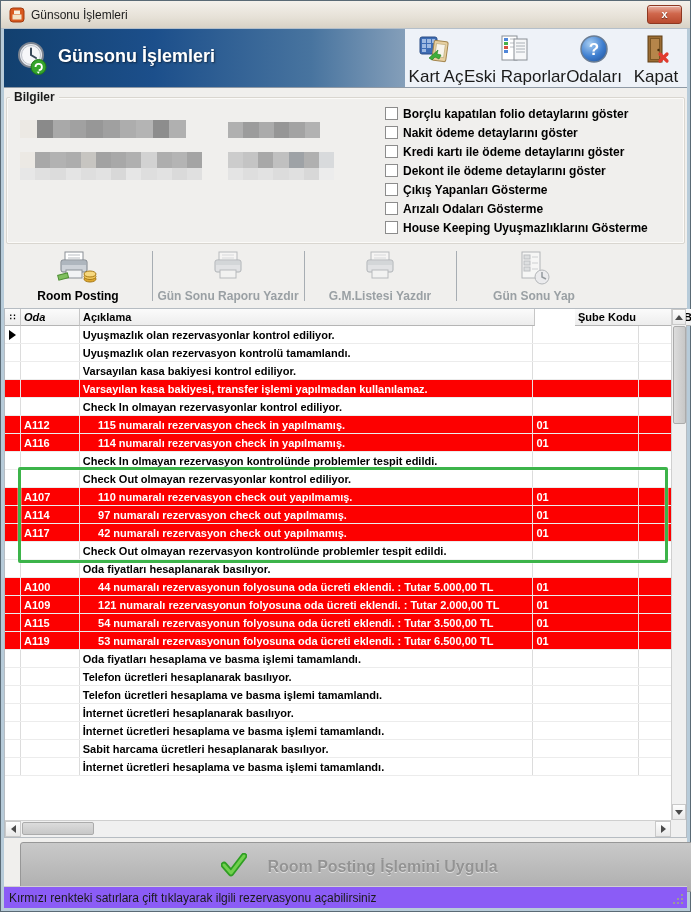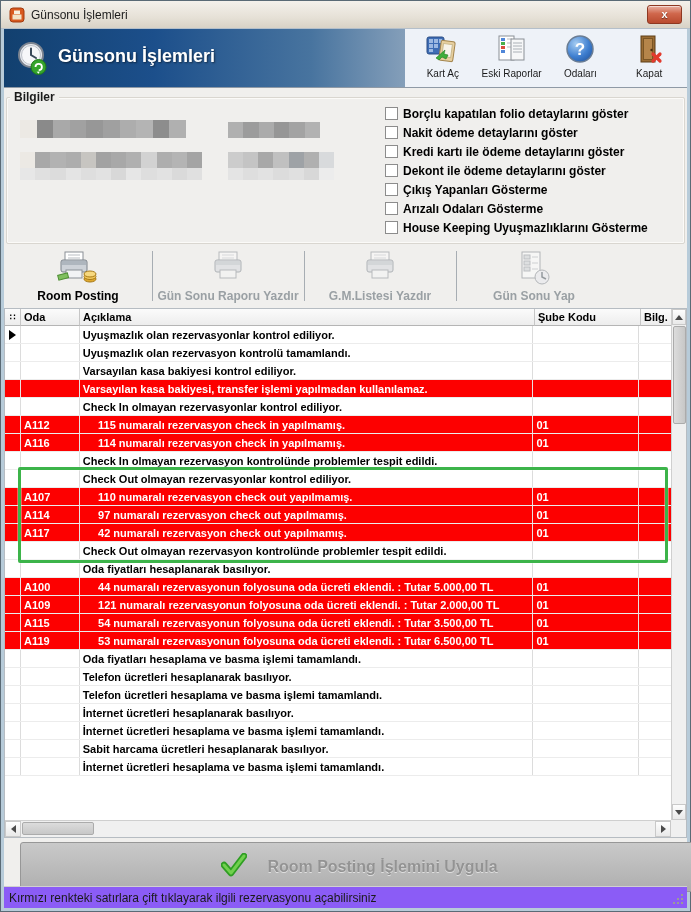--- a/index.html
+++ b/index.html
@@ -24,21 +24,21 @@
     background:linear-gradient(90deg,#12406f 0%,#1c4f8b 22%,#48749f 45%,#93a9c0 62%,#cfd7e1 78%,#e8edf3 100%);
     border-bottom:1px solid #8f9aa6;}
   .logo{position:absolute;left:12px;top:12px;}
   .page-title{position:absolute;left:54px;top:17px;font-size:18px;font-weight:bold;color:#fff;
     text-shadow:1px 1px 2px rgba(0,0,0,.5);}
   .header-buttons{position:absolute;right:0;top:0;width:282px;height:58px;background:#eef2f8;
     display:flex;align-items:stretch;justify-content:space-evenly;}
   .hbtn{display:flex;flex-direction:column;align-items:center;justify-content:flex-start;
     padding-top:3px;cursor:pointer;min-width:62px;}
   .hbtn .hicon{height:36px;display:flex;align-items:center;}
-  .hbtn .hlabel{font-size:10px;color:#1a1a1a;white-space:nowrap;}
+  .hbtn .hlabel{font-size:17px;color:#1a1a1a;white-space:nowrap;}
   
   .groupbox{position:absolute;left:2px;top:68px;width:679px;height:147px;
     border:1px solid #d9d6d0;border-radius:2px;box-shadow:inset 0 0 0 1px #fbfaf8;}
   .group-label{position:absolute;left:6px;top:61px;background:#f0efed;padding:0 4px;
     font-size:12px;font-weight:bold;color:#1a1a1a;}
   .mosaic{position:absolute;display:flex;flex-direction:column;}
   .mosaic .mrow{display:flex;}
   .mosaic .mtile{flex:1;}
   
   .checkboxes{position:absolute;left:381px;top:78px;display:flex;flex-direction:column;gap:6px;}
@@ -390,23 +390,23 @@
             </svg>
           </span>
           <span class="tlabel">Gün Sonu Yap</span>
         </div>
         <div class="tsep" style="left: 452px;"></div>
       </div>
 
     <div class="grid">
       <div class="grid-header" id="grid-header">
           <div class="gh selcell" style="width: 16px; font-size: 9px;">∷</div>
-          <div class="gh" style="width: 59px;">Oda</div>
+          <div class="gh" style="width: 59px; font-style: italic;">Oda</div>
           <div class="gh" style="width: 455px;">Açıklama</div>
-          <div class="gh" style="width: 106px;">Şube Kodu</div>
+          <div class="gh" style="width: 106px; margin-left: 40px;">Şube Kodu</div>
           <div class="gh" style="width: 32px;">Bilg.</div>
         </div>
       <div class="grid-rows" id="grid-rows">
           <div class="grow">
             <div class="gc selcell" style="width:16px"><div class="selarrow"></div></div>
             <div class="gc" style="width:59px"></div>
             <div class="gc" style="width:455px">Uyuşmazlık olan rezervasyonlar kontrol ediliyor.</div>
             <div class="gc" style="width:106px"></div>
             <div class="gc" style="width:32px;border-right:none"></div>
           </div>

